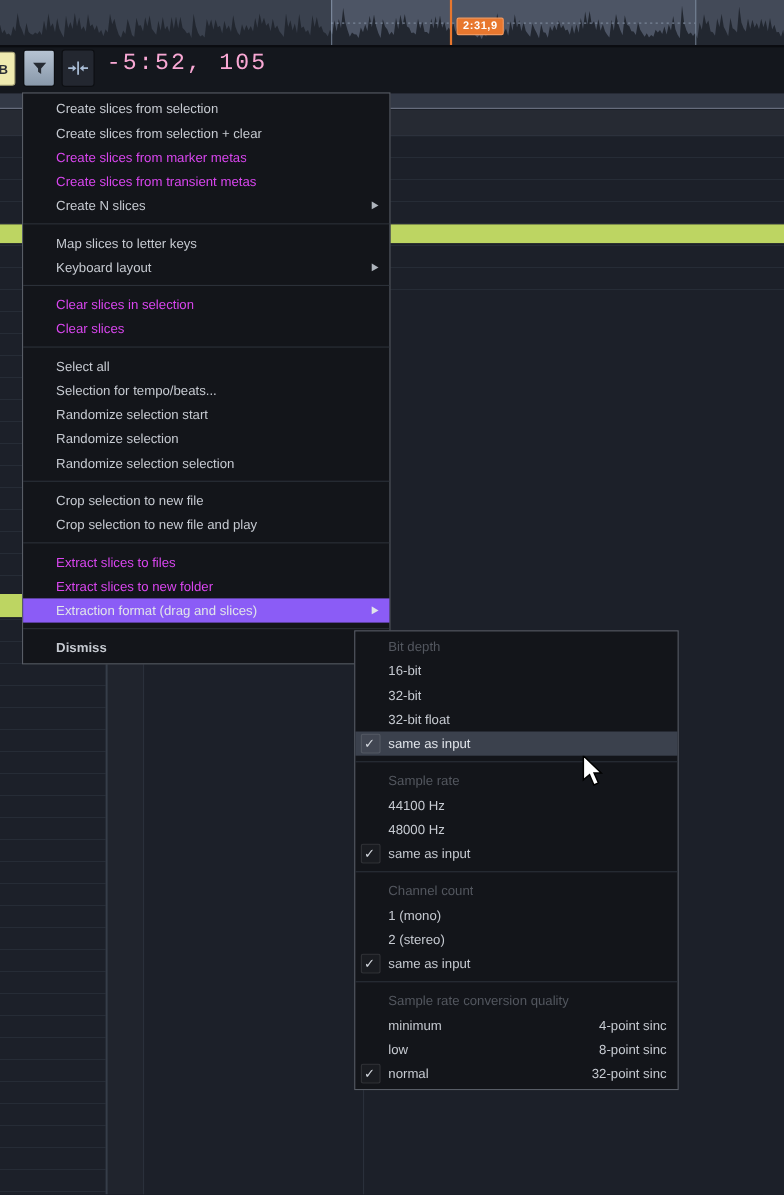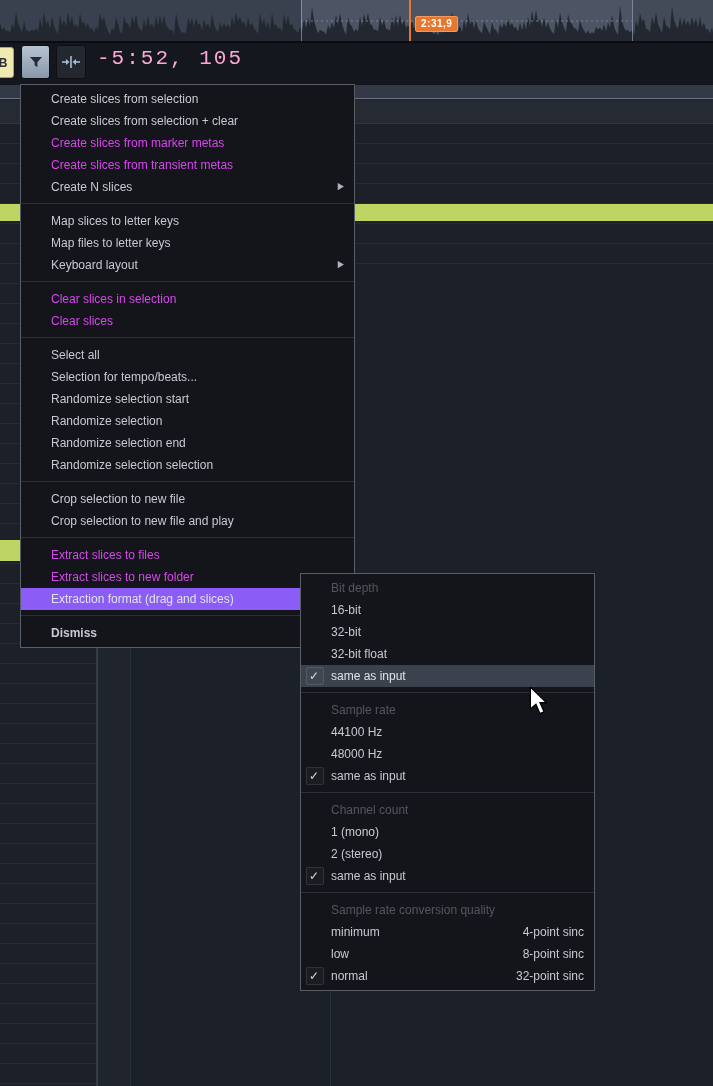--- a/index.html
+++ b/index.html
@@ -38,21 +38,21 @@
   #vline-a { position:absolute; left:96px; top:0; width:2px; height:1001px; background:#363d49; }
   #vcol { position:absolute; left:98px; top:0; width:32px; height:1001px; background:#20242d; }
   #vline-b { position:absolute; left:130px; top:0; width:1px; height:1001px; background:#2a303b; }
   #vline-c { position:absolute; left:330px; top:180px; width:1px; height:821px; background:#2a303b; }
   #mp3-label { position:absolute; left:308px; top:63px; color:#c8cdd3; font-size:11px; }
   #orange-dot { position:absolute; left:307px; top:143px; width:3px; height:4px; background:#c27b3a; }
 
   
   .menu { position:absolute; background:#13151a; border:1px solid #585d66; padding:3px 0; font-size:12px; color:#c6cad1; }
   #main-menu { left:20px; top:84px; width:335px; }
-  #sub-menu  { left:300px; top:573px; width:295px; }
+  #sub-menu  { left:322px; top:573px; width:295px; }
   .mi { position:relative; height:22px; line-height:22px; padding:0 10px 0 30px; display:flex; align-items:center; white-space:nowrap; }
   .mi .lbl { overflow:hidden; }
   .mi.disabled { color:#d946ef; }
   .mi.header { color:#53575f; }
   .mi.hl { background:#8b5cf6; color:#e0e4ea; }
   .mi.hover { background:#3b414d; color:#e0e4ea; }
   .mi.bold { font-weight:bold; }
   .mi .arrow { margin-left:auto; font-size:8px; color:#aeb4bc; transform:scaleY(1.15); }
   .mi.hl .arrow { color:#e0e4ea; }
   .mi .val { margin-left:auto; }
@@ -134,23 +134,20 @@
     </div>
     <div class="mi">
       <span class="lbl">Create N slices</span>
       <span class="arrow">▶</span>
     </div>
     <div class="sep"></div>
     <div class="mi">
       <span class="lbl">Map slices to letter keys</span>
     </div>
     <div class="mi">
-      <span class="lbl">Map files to letter keys</span>
-    </div>
-    <div class="mi">
       <span class="lbl">Keyboard layout</span>
       <span class="arrow">▶</span>
     </div>
     <div class="sep"></div>
     <div class="mi disabled">
       <span class="lbl">Clear slices in selection</span>
     </div>
     <div class="mi disabled">
       <span class="lbl">Clear slices</span>
     </div>
@@ -159,23 +156,20 @@
       <span class="lbl">Select all</span>
     </div>
     <div class="mi">
       <span class="lbl">Selection for tempo/beats...</span>
     </div>
     <div class="mi">
       <span class="lbl">Randomize selection start</span>
     </div>
     <div class="mi">
       <span class="lbl">Randomize selection</span>
-    </div>
-    <div class="mi">
-      <span class="lbl">Randomize selection end</span>
     </div>
     <div class="mi">
       <span class="lbl">Randomize selection selection</span>
     </div>
     <div class="sep"></div>
     <div class="mi">
       <span class="lbl">Crop selection to new file</span>
     </div>
     <div class="mi">
       <span class="lbl">Crop selection to new file and play</span>

